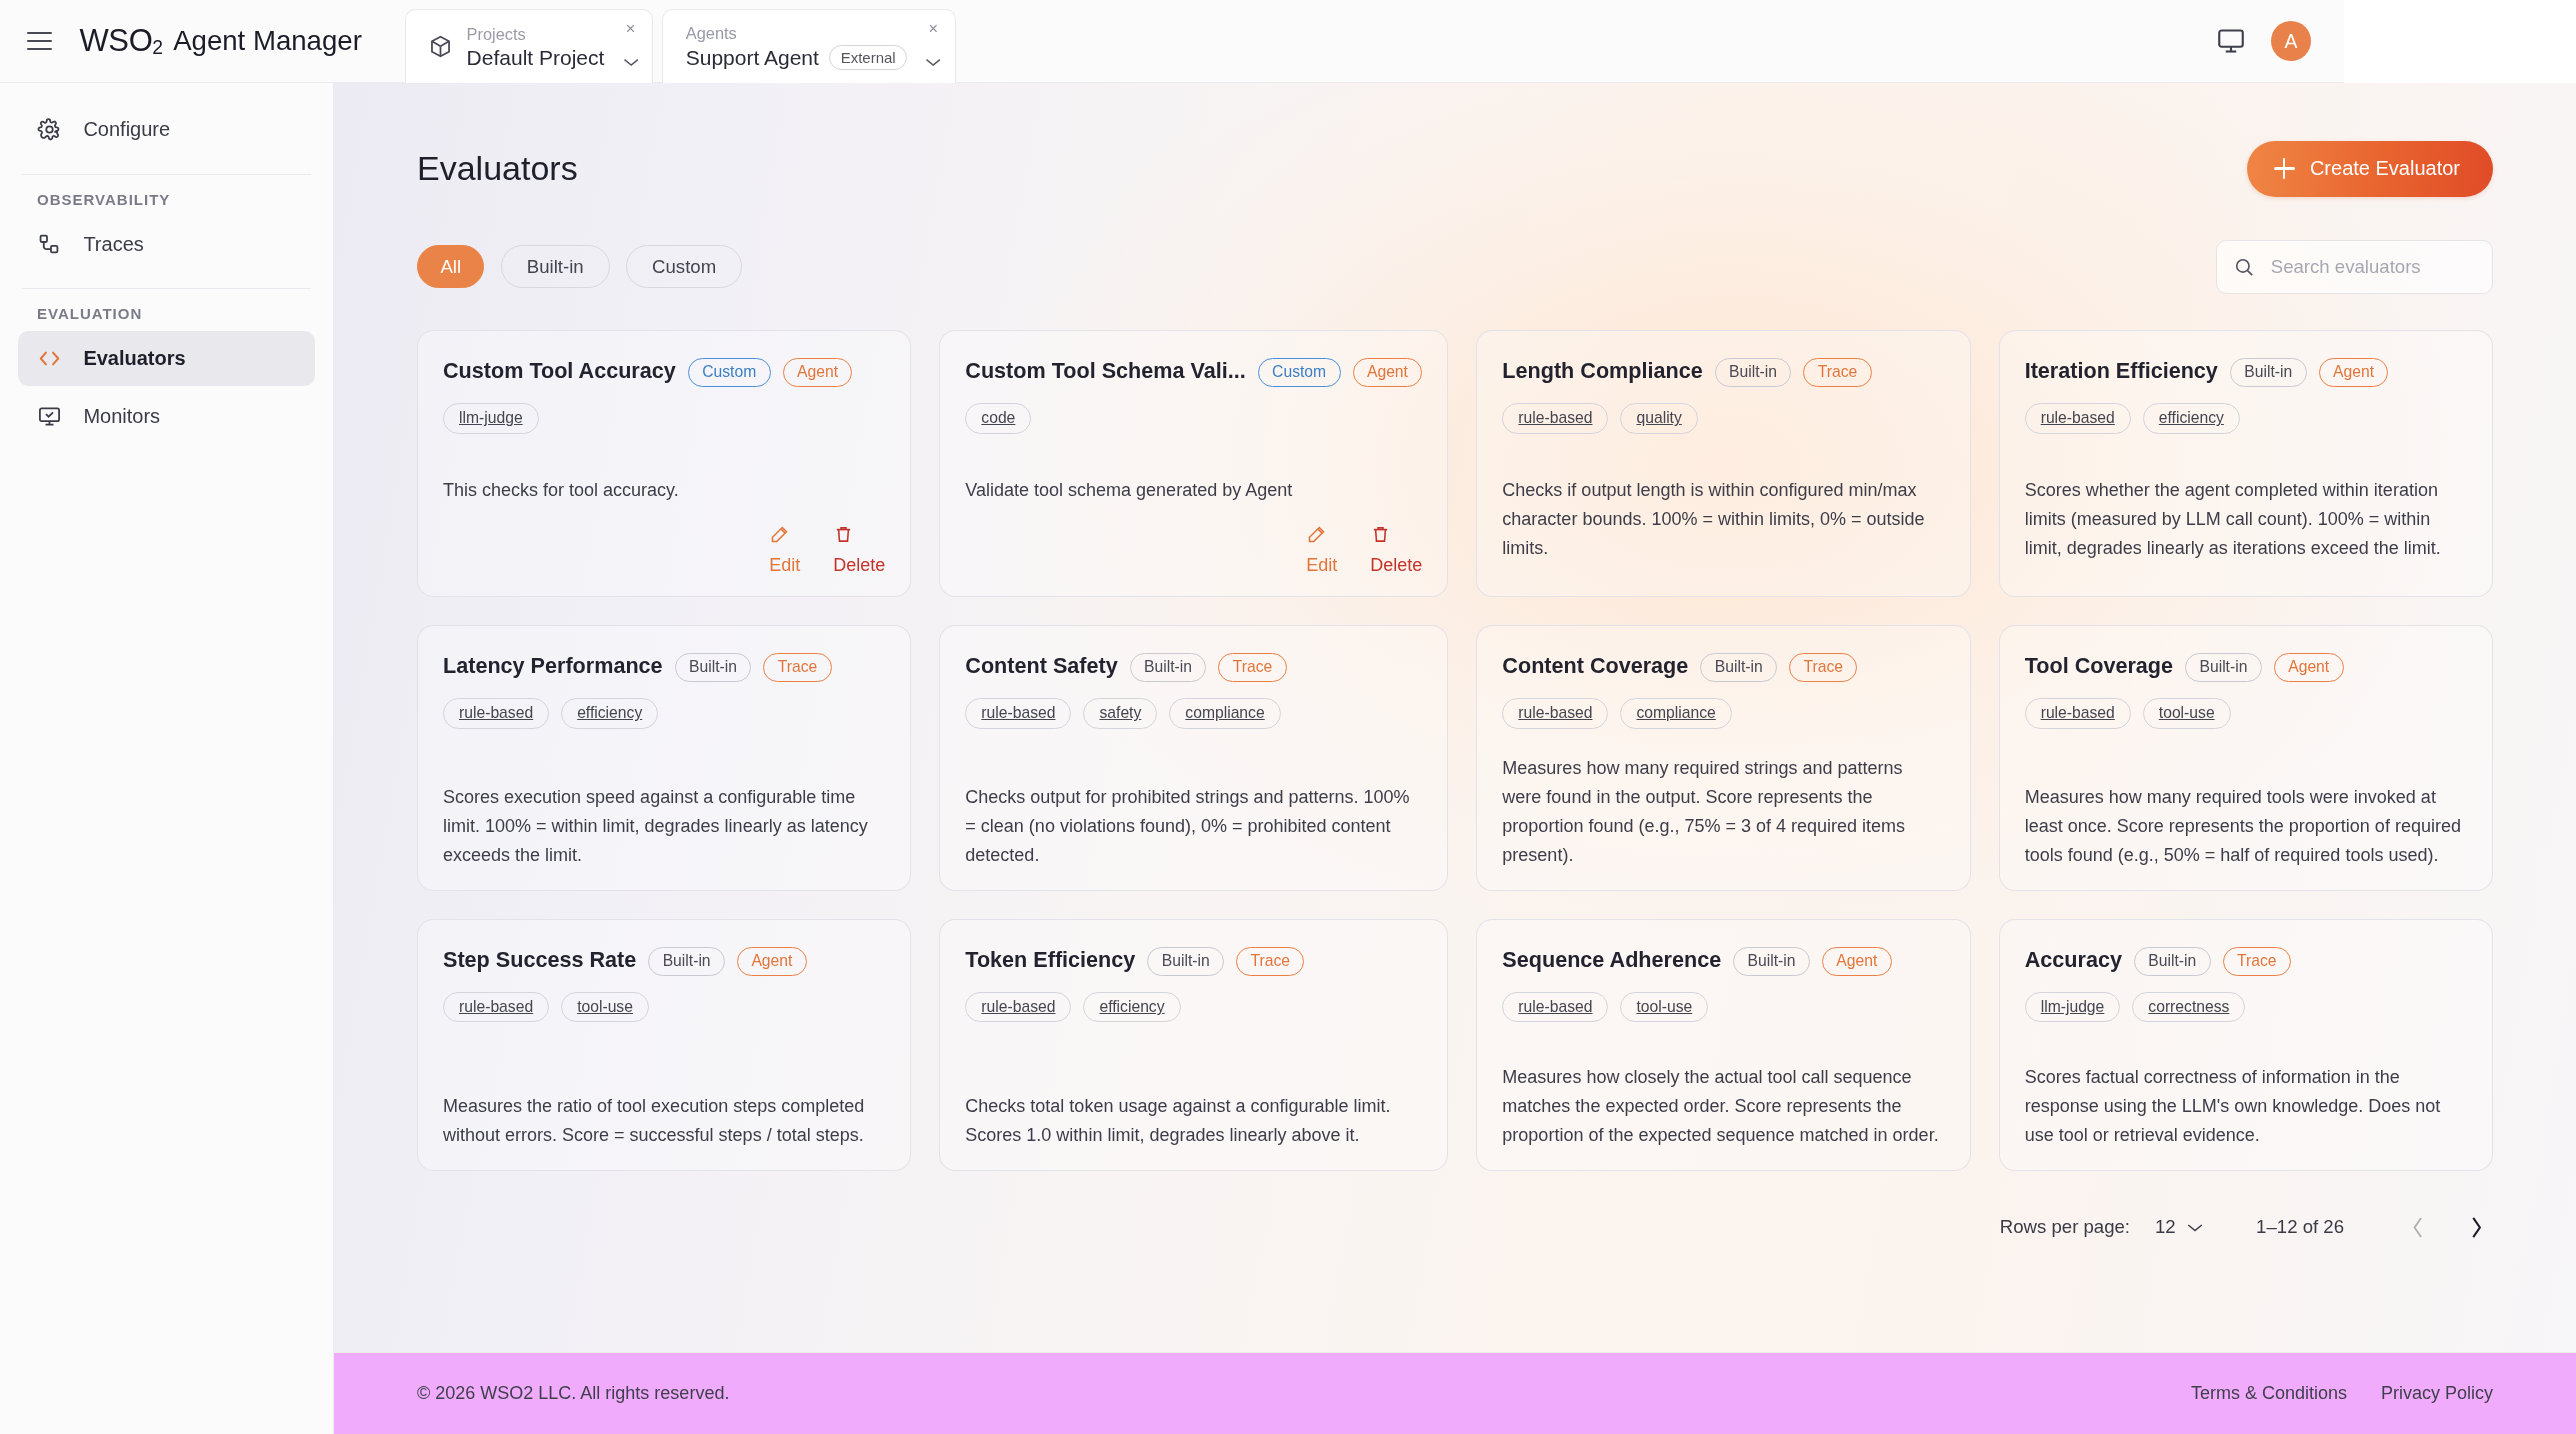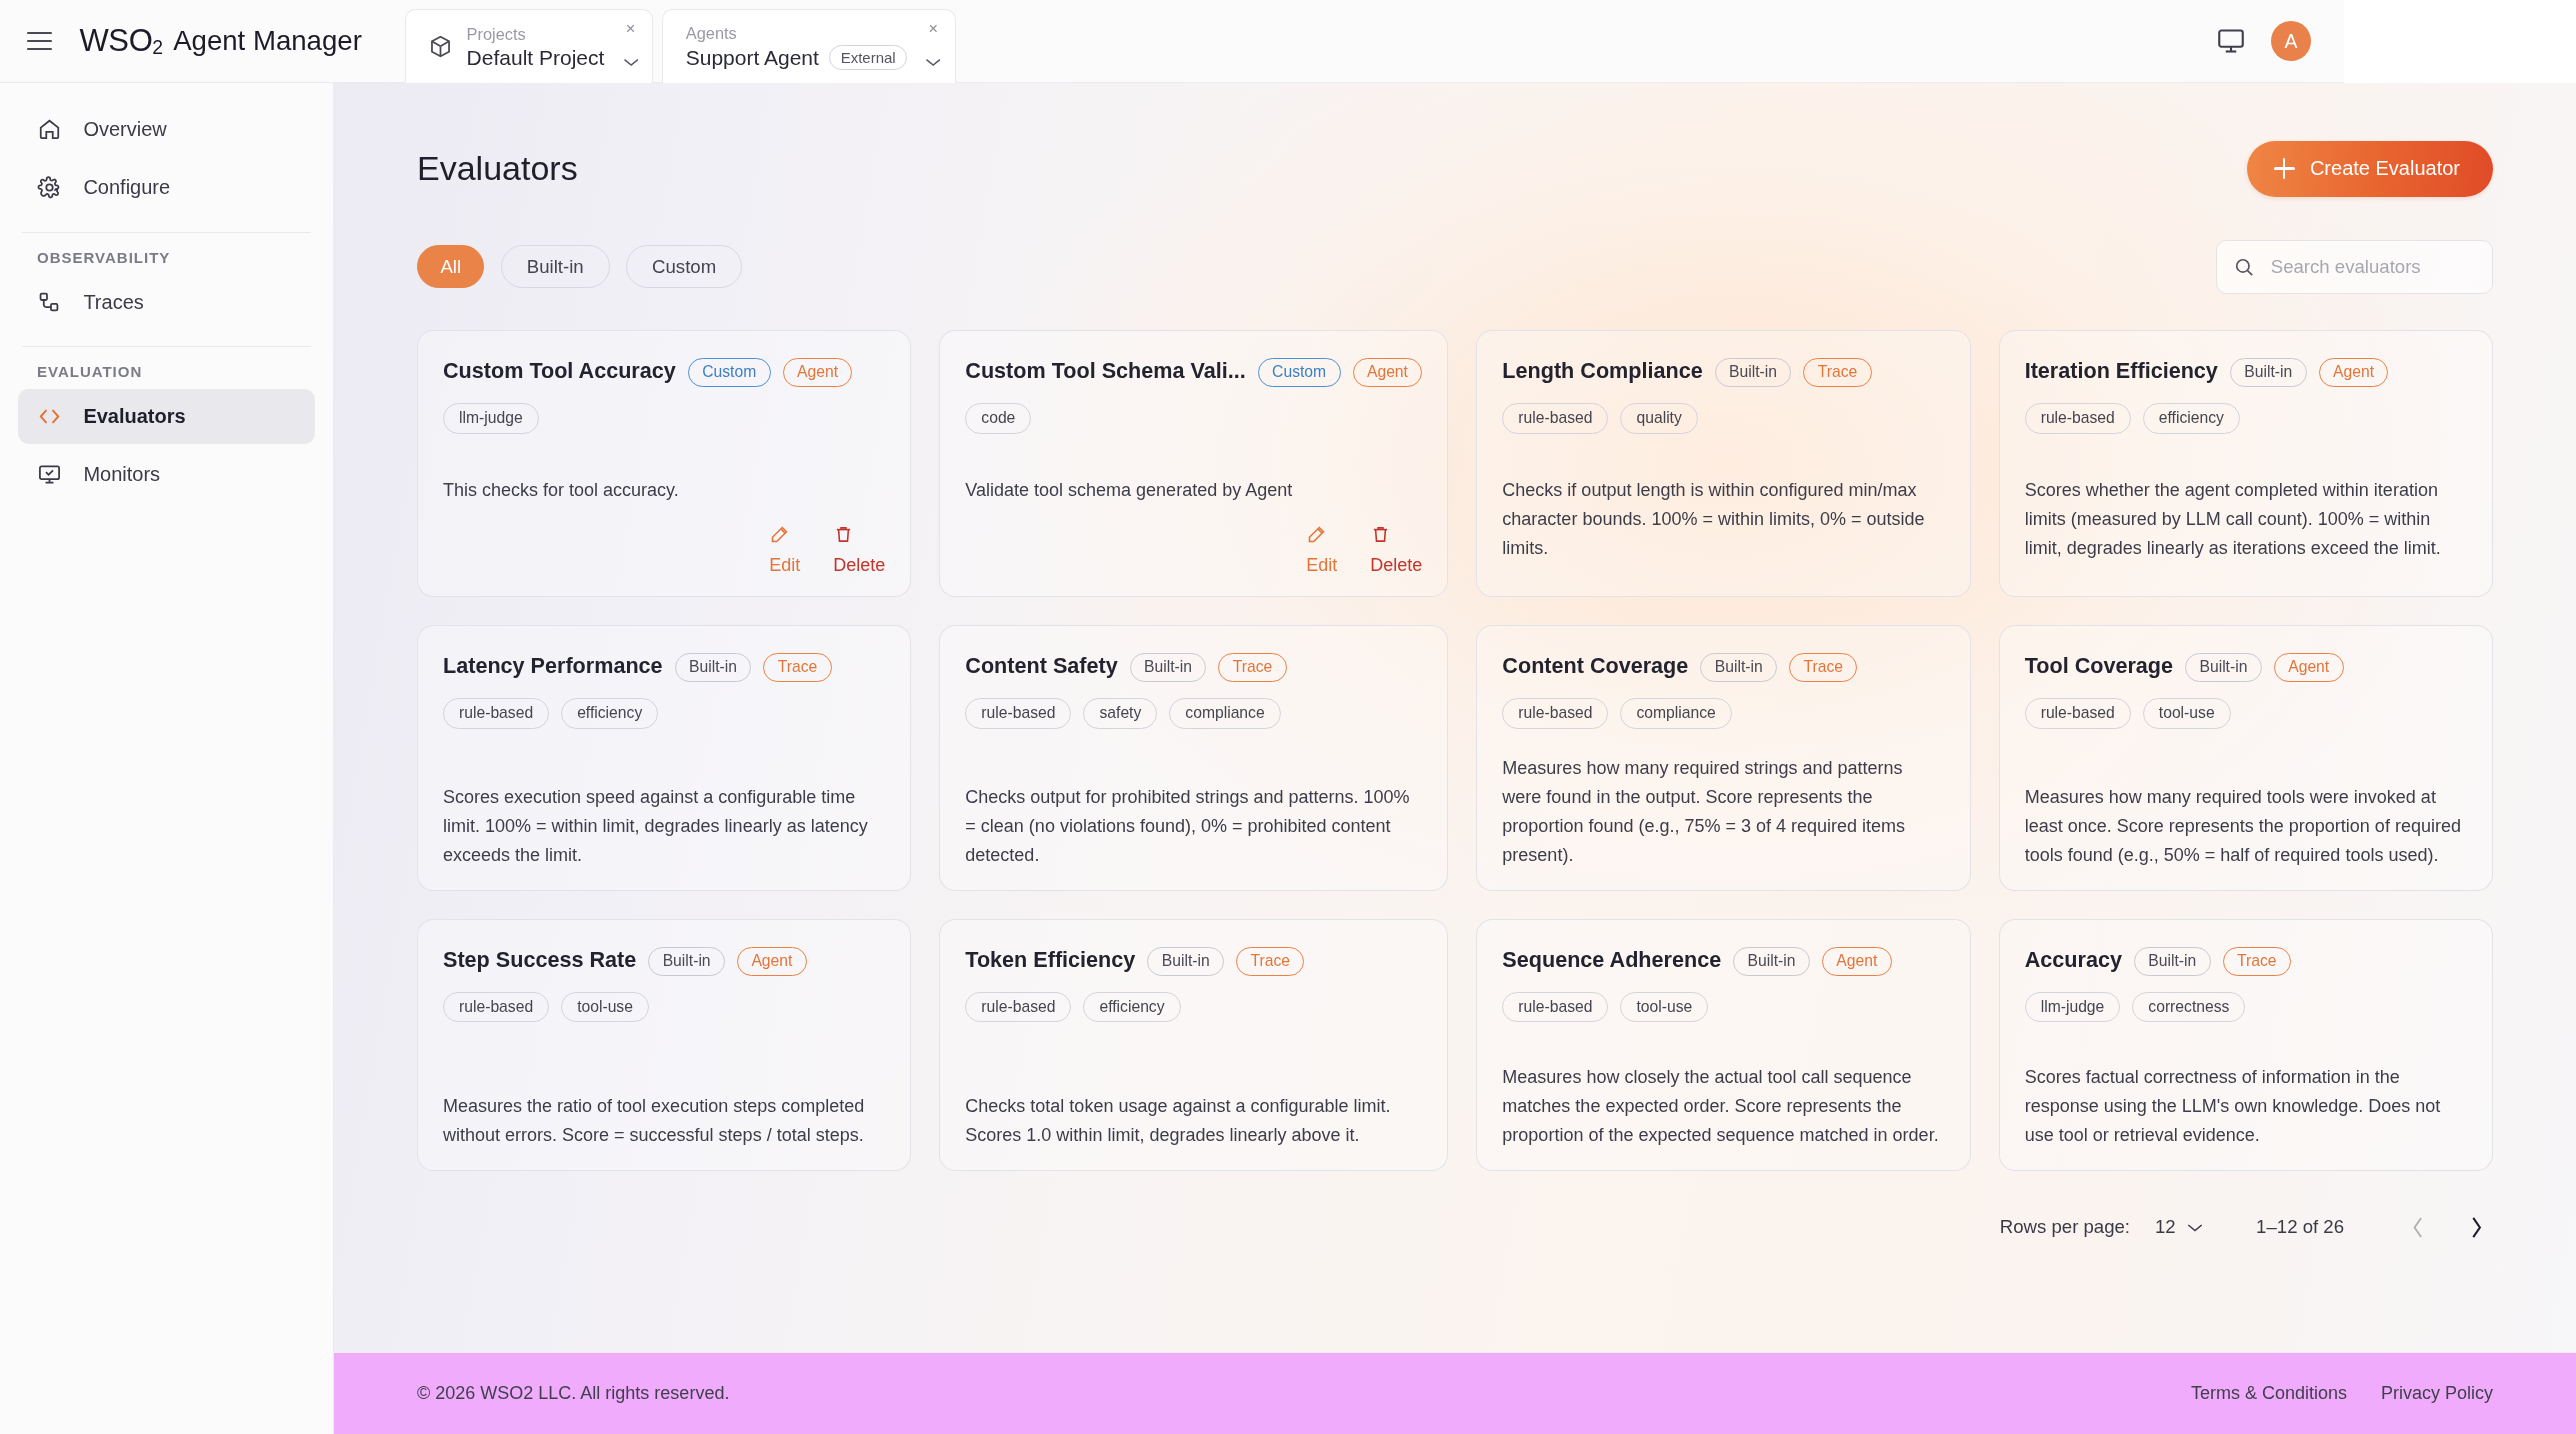--- a/index.html
+++ b/index.html
@@ -153,21 +153,21 @@
   .badge {
     font-size: 15.7px; border-radius: 745px; padding: 4.5px 13.4px; white-space:nowrap;
     border: 0.7px solid #c9c9d2; color:#4a4a55; background: transparent;
   }
   .badge.blue { border-color:#4a90d9; color:#3b7fc4; }
   .badge.orange { border-color:#ec8044; color:#e2753a; }
   .tag-row { display:flex; gap: 12px; margin-top: 16.4px; flex-wrap: wrap;}
   .tag {
     font-size: 15.7px; color:#45454f;
     border: 0.7px solid #d4d4dc; border-radius: 745px;
-    padding: 5.2px 15px; background: transparent; white-space: nowrap;
+    padding: 5.2px 15px; background: transparent; white-space: nowrap; text-decoration: underline;
   }
   .card-desc {
     margin-top: auto; padding-top: 25px;
     font-size: 18px; line-height: 1.62; color:#3d3d49;
   }
   .card.r1 .card-desc { margin-top: 0; padding-top: 42px; }
   .card-actions { display:flex; justify-content:flex-end; gap: 33px; margin-top: 19.4px; }
   .act { display:flex; align-items:flex-start; gap: 10.4px; cursor:pointer; font-size:18px;flex-direction:column;}
   .act.edit { color:#e2753a; }
   .act.del { color:#c4342a; }
@@ -257,28 +257,20 @@
         <path d="M7.8 20.4h8.4"></path>
     </svg>
     <div class="avatar">
       <span>A</span>
     </div>
   </div>
 </div>
 
 <div class="sidebar">
 
-  <div class="nav-item">
-    <span class="nav-icon">
-      <svg width="25" height="25" viewBox="0 0 24 24" fill="none" stroke="#3b3b47" stroke-width="1.7">
-          <path d="M3.6 10.2 12 3.6l8.4 6.6v9.1a1 1 0 0 1-1 1h-4.3v-6.1H8.9v6.1H4.6a1 1 0 0 1-1-1z"></path>
-        </svg>
-    </span>
-    <span class="nav-label">Overview</span>
-  </div>
 
   <div class="nav-item">
     <span class="nav-icon">
       <svg width="25" height="25" viewBox="0 0 24 24" fill="none" stroke="#3b3b47" stroke-width="1.7">
           <circle cx="12" cy="12" r="3.1"></circle>
           <path d="M19.3 14.6a1.4 1.4 0 0 0 .3 1.6l.1.1a1.7 1.7 0 1 1-2.4 2.4l-.1-.1a1.4 1.4 0 0 0-1.6-.3 1.4 1.4 0 0 0-.9 1.3v.3a1.7 1.7 0 1 1-3.4 0v-.2a1.4 1.4 0 0 0-.9-1.3 1.4 1.4 0 0 0-1.6.3l-.1.1A1.7 1.7 0 1 1 4.3 16l.1-.1a1.4 1.4 0 0 0 .3-1.6 1.4 1.4 0 0 0-1.3-.9h-.3a1.7 1.7 0 1 1 0-3.4h.2a1.4 1.4 0 0 0 1.3-.9 1.4 1.4 0 0 0-.3-1.6l-.1-.1A1.7 1.7 0 1 1 6.6 5l.1.1a1.4 1.4 0 0 0 1.6.3h.1a1.4 1.4 0 0 0 .9-1.3v-.3a1.7 1.7 0 1 1 3.4 0v.2a1.4 1.4 0 0 0 .9 1.3 1.4 1.4 0 0 0 1.6-.3l.1-.1a1.7 1.7 0 1 1 2.4 2.4l-.1.1a1.4 1.4 0 0 0-.3 1.6v.1a1.4 1.4 0 0 0 1.3.9h.3a1.7 1.7 0 1 1 0 3.4h-.2a1.4 1.4 0 0 0-1.3.9z"></path>
         </svg>
     </span>
     <span class="nav-label">Configure</span>
   </div>

